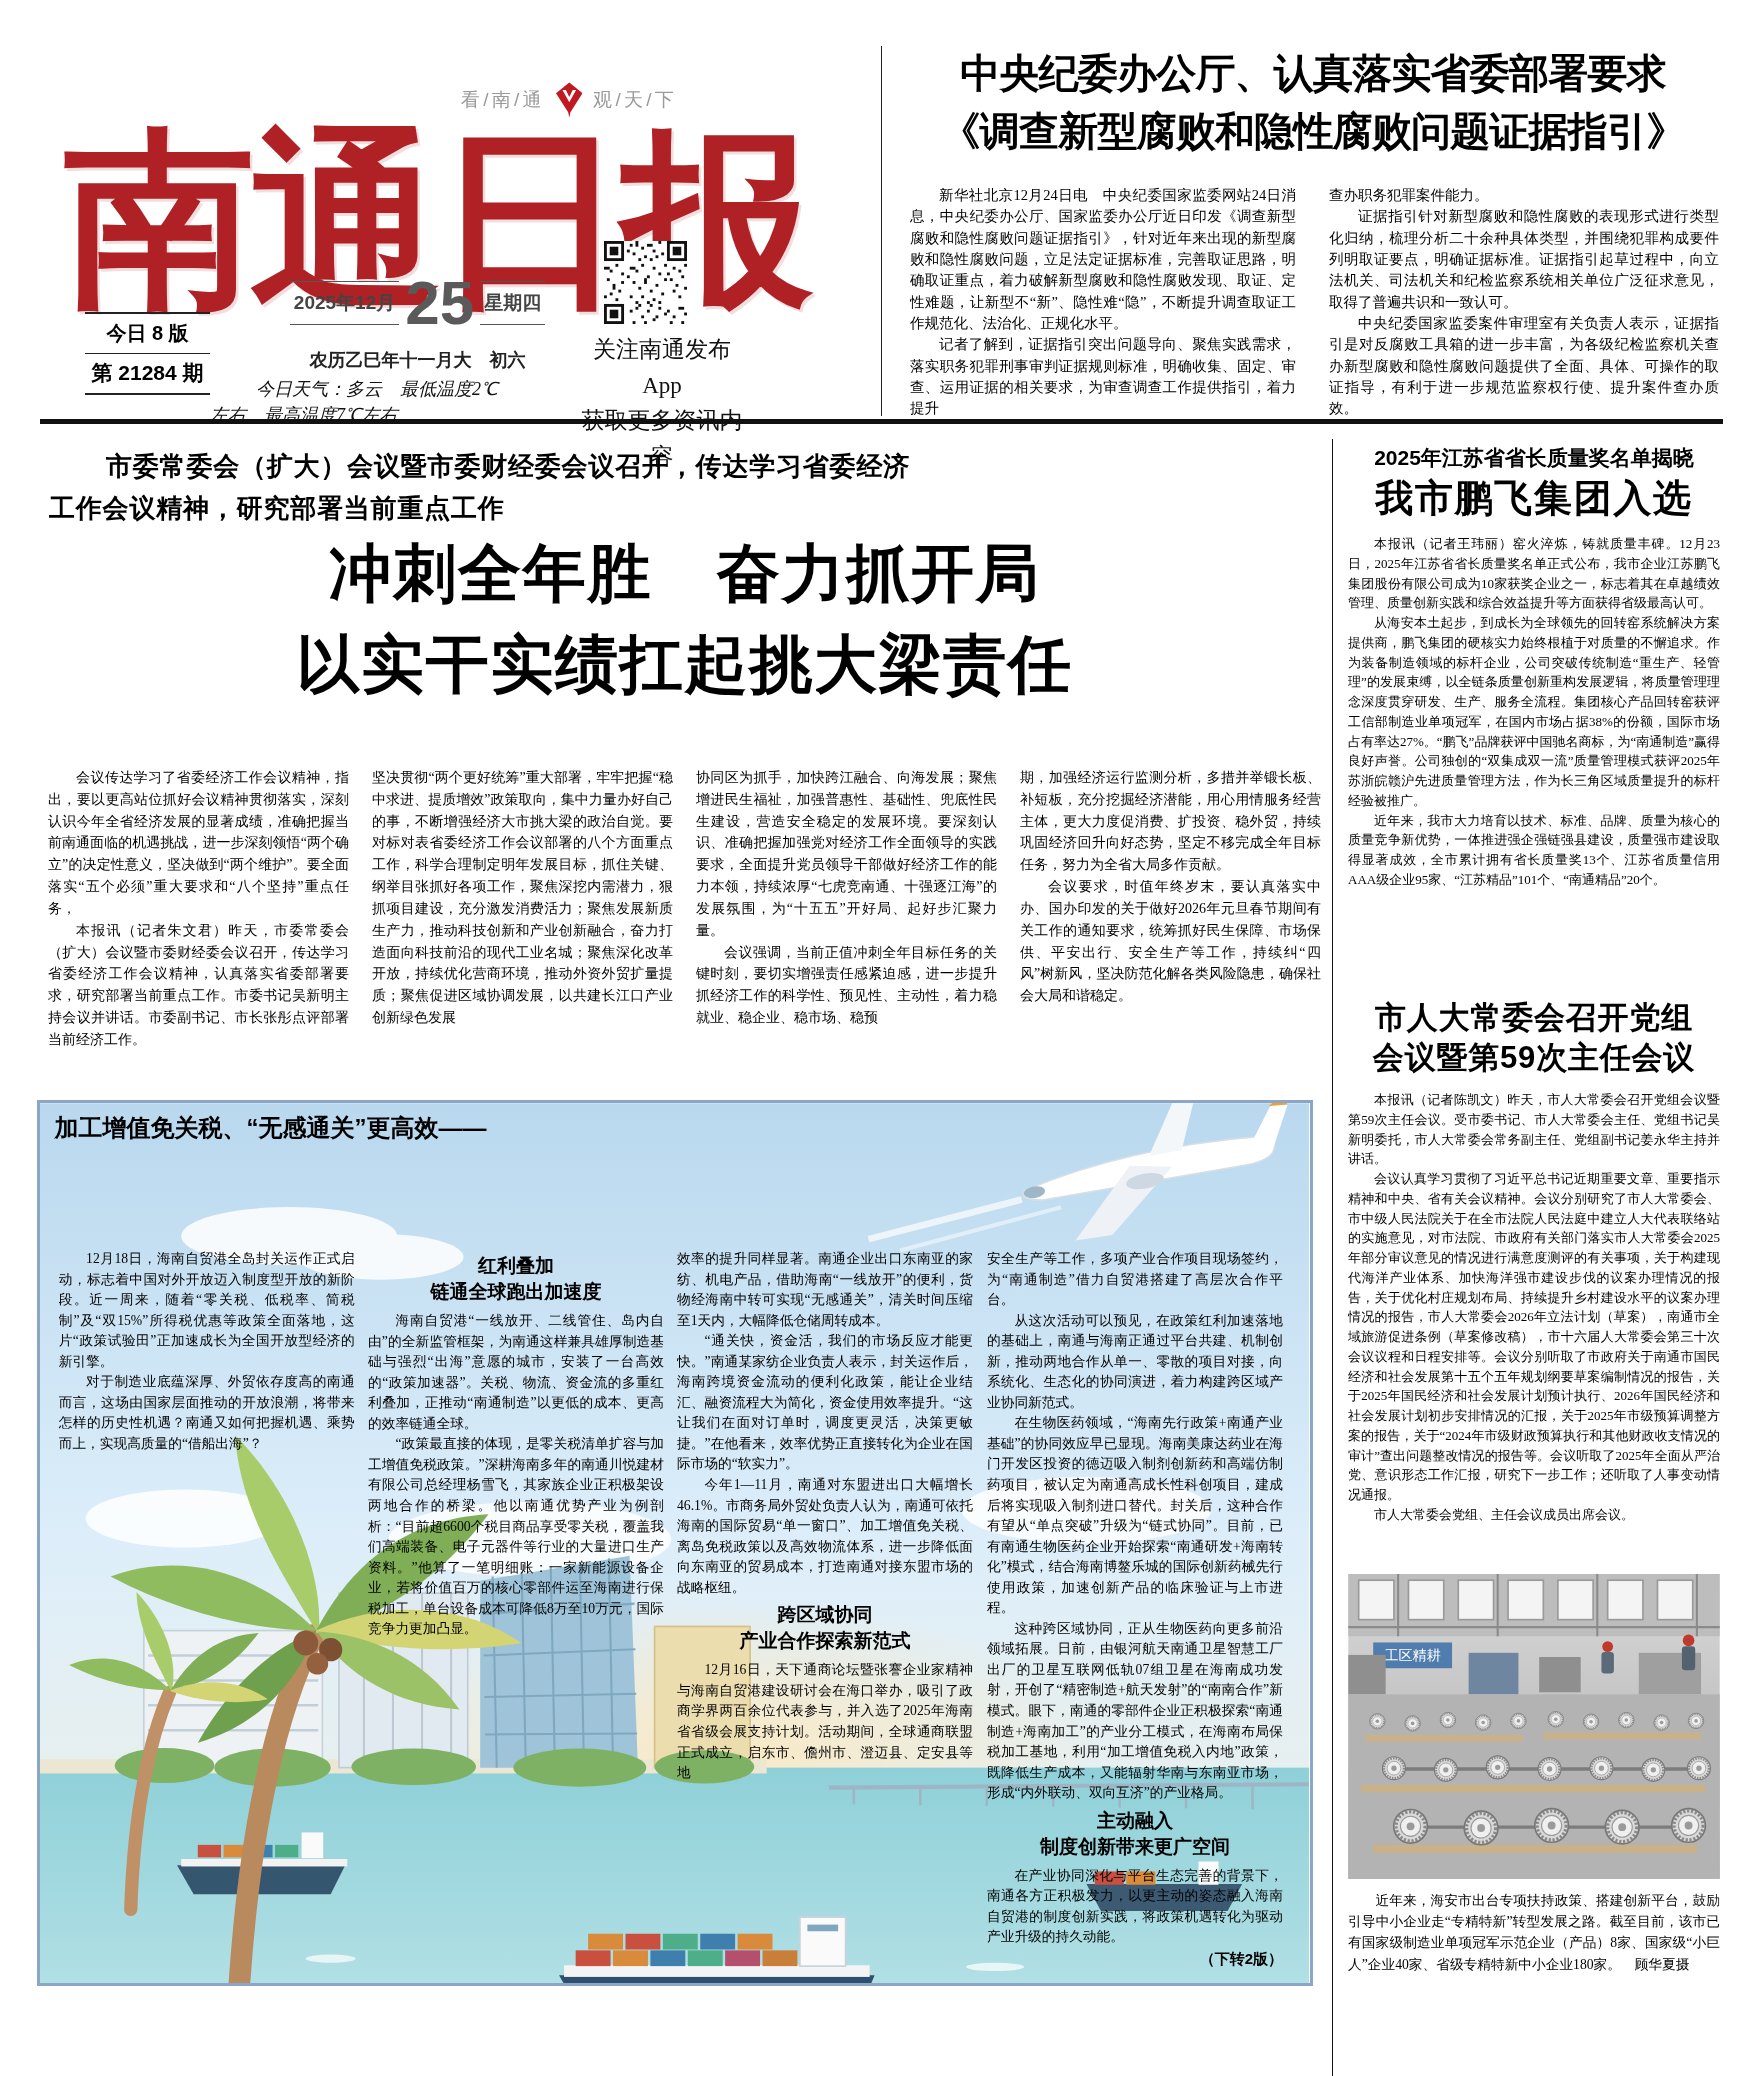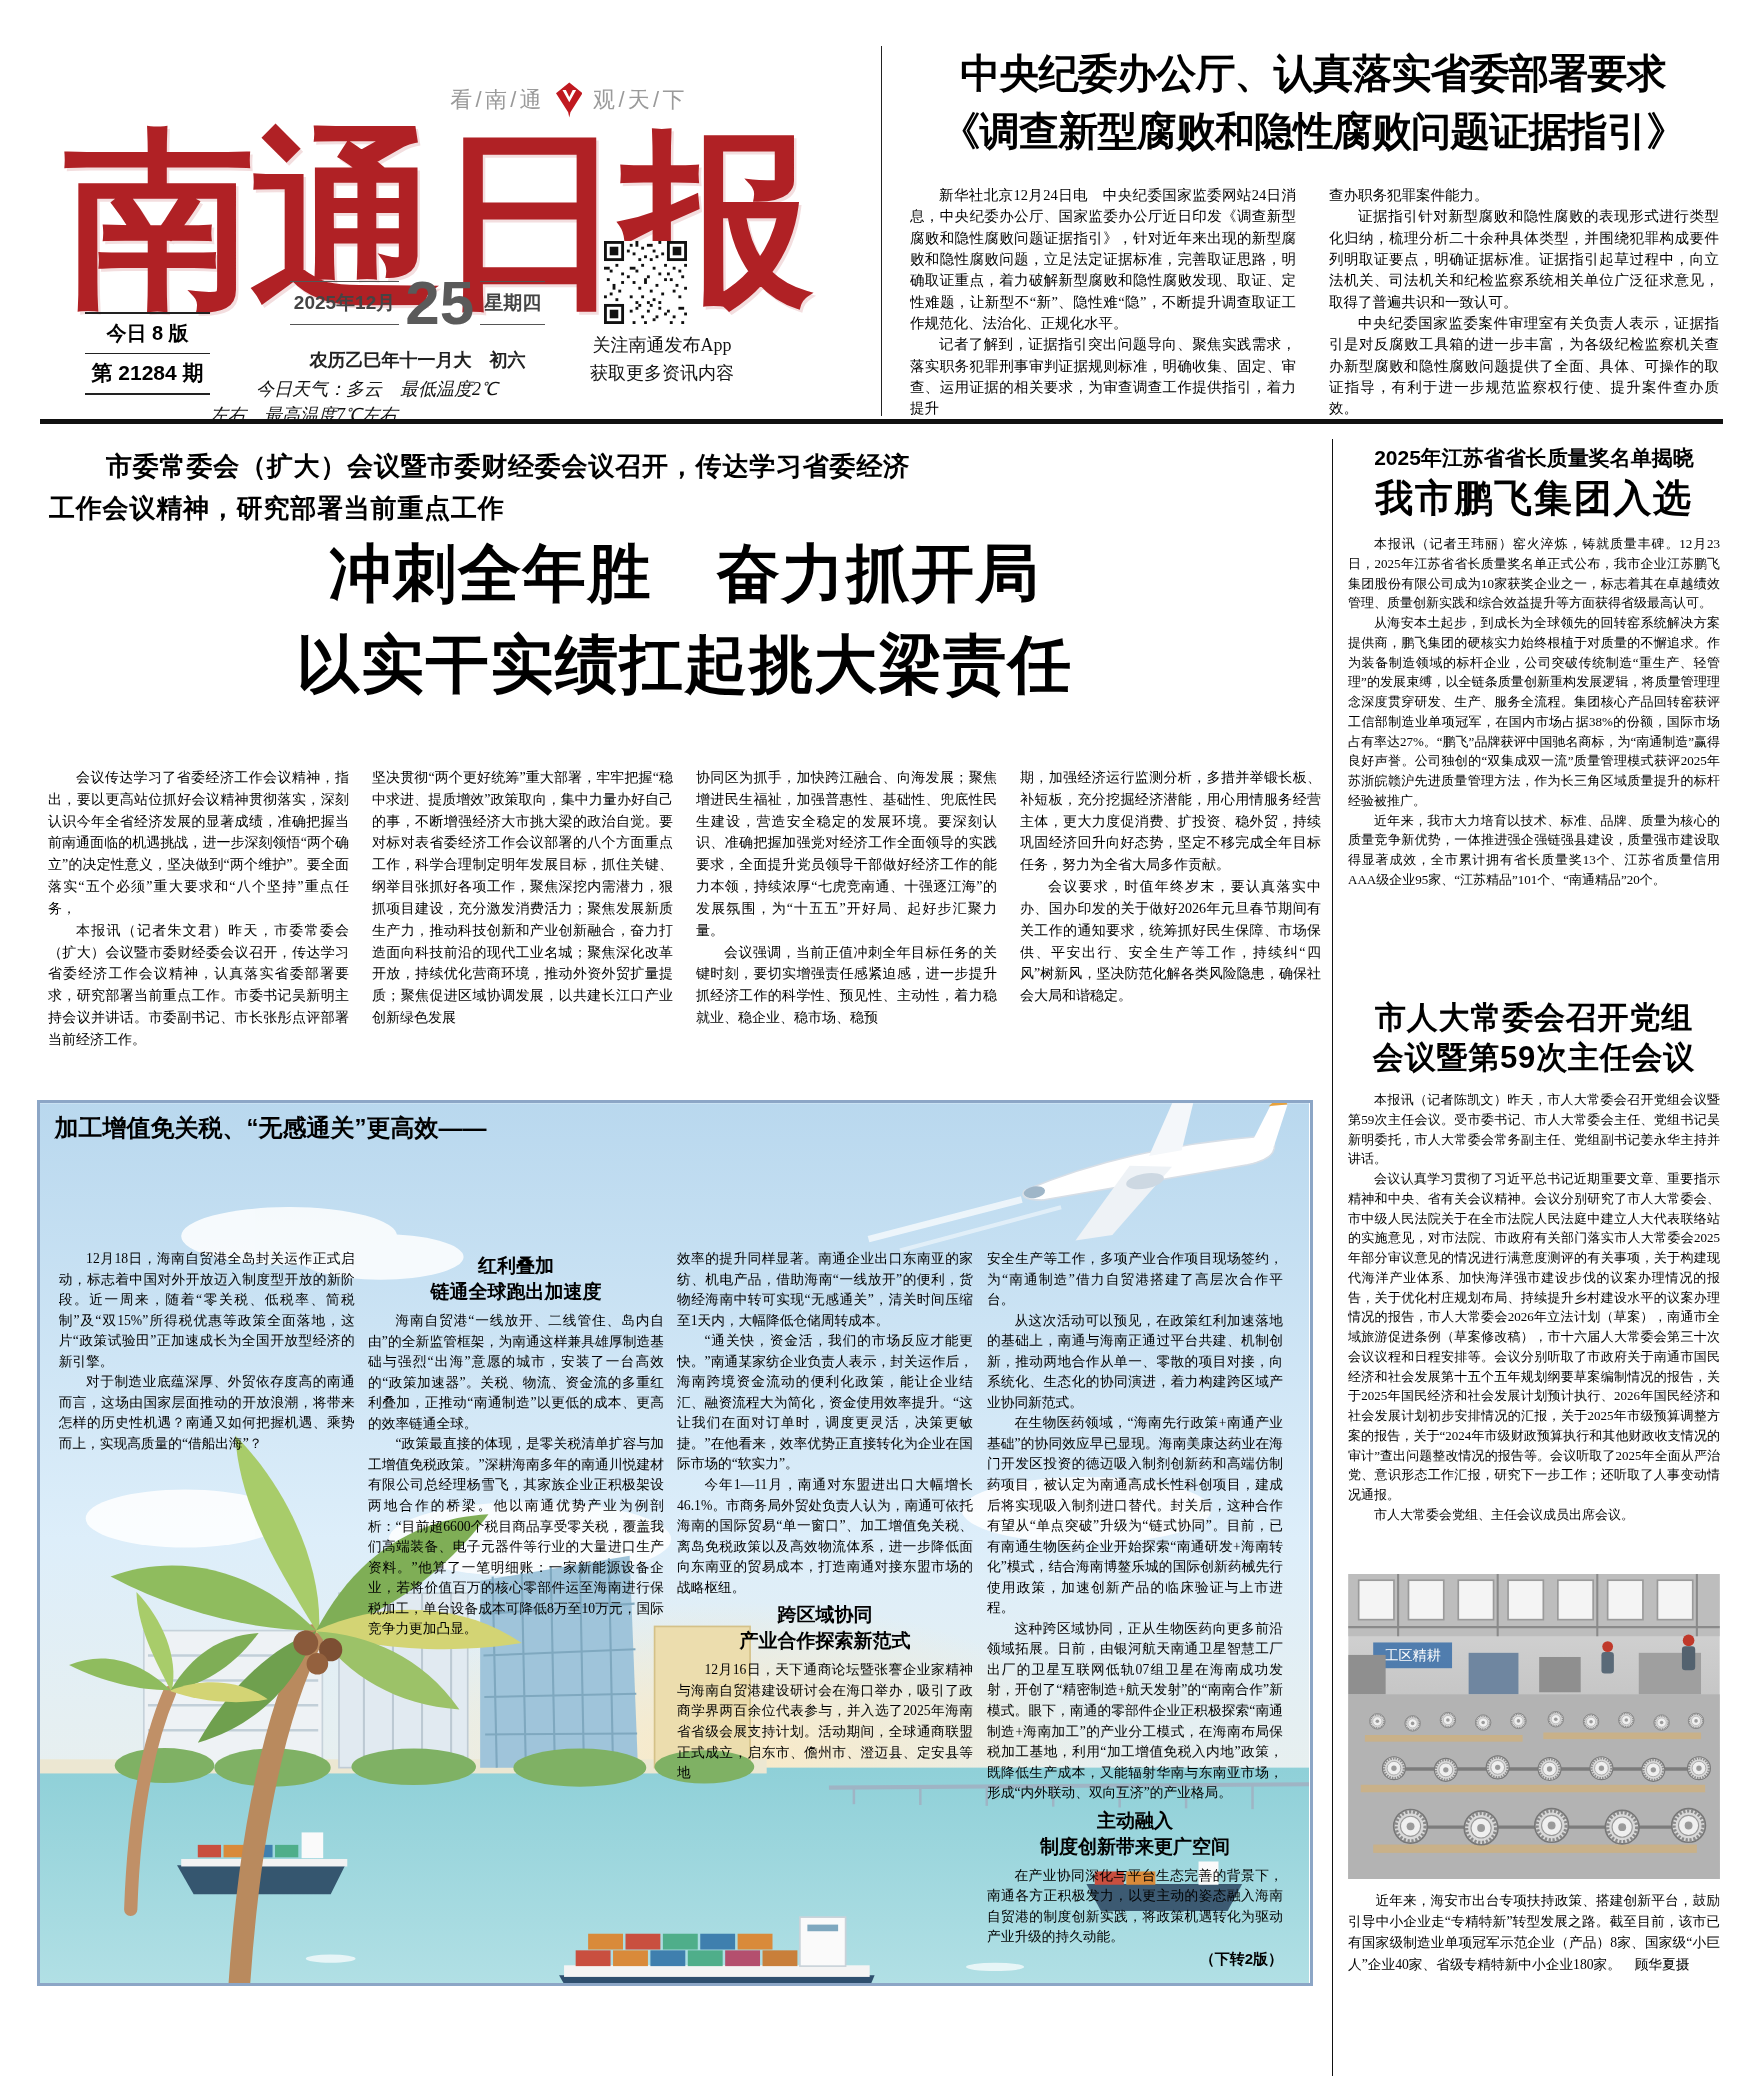--- a/index.html
+++ b/index.html
@@ -2,40 +2,40 @@
 <html style="font-size:6.6px"><head>
 <meta charset="utf-8">
 <style>
   html,body{margin:0;padding:0;background:#e8e8e8;}
   .page{position:relative;width:1763px;height:2537px;background:#ffffff;overflow:hidden;
         font-family:"Liberation Serif",serif;color:#000;}
   .abs{position:absolute;}
   .sans{font-family:"Liberation Sans",sans-serif;}
 
   
-  .tagline{left:320px;top:82px;width:498px;font-size:22px;color:#9a9a9a;
+  .tagline{left:320px;top:82px;width:498px;font-size:19px;color:#9a9a9a;
            letter-spacing:3.3px;display:flex;align-items:center;justify-content:center;gap:10.8px;}
   .vlogo{width:26.6px;height:36px;flex:0 0 auto;}
   .mast-title{left:62px;top:93px;width:748px;text-align:center;font-size:191px;line-height:1.35;
               font-weight:bold;color:#b02125;letter-spacing:-5px;font-family:"Liberation Serif",serif;
               text-shadow:2.5px 2.5px 0 rgba(176,33,37,.15);}
   .edbox{left:85px;top:312px;width:125px;border-top:2.1px solid #222;border-bottom:2.1px solid #222;}
   .edbox .l1{font-size:20px;font-weight:bold;text-align:center;padding:5.8px 0;border-bottom:1.7px solid #222;
              font-family:"Liberation Sans",sans-serif;}
   .edbox .l2{font-size:21px;font-weight:bold;text-align:center;padding:5.8px 0;font-family:"Liberation Sans",sans-serif;}
   .dateblock{left:239px;top:272px;width:357px;display:flex;align-items:center;justify-content:center;}
   .dside{border-top:1.7px solid #555;border-bottom:1.7px solid #555;padding:8.3px 4.2px;font-size:19px;color:#444;
          font-family:"Liberation Sans",sans-serif;font-weight:bold;}
   .dbig{font-size:62px;font-weight:bold;color:#5a5a5a;margin:0 5.8px;font-family:"Liberation Sans",sans-serif;line-height:1;}
   .lunar{left:239px;top:348px;width:357px;text-align:center;font-size:18px;font-weight:bold;color:#222;
          font-family:"Liberation Sans",sans-serif;}
   .weather{left:210px;top:376px;width:407px;font-size:18px;font-style:italic;color:#111;line-height:1.45;}
   .weather .w1{text-indent:46px;display:block;}
   .mastqr{left:604px;top:241px;width:83px;height:83px;color:#111;}
-  .qrcap{left:575px;top:332px;width:174px;text-align:center;font-size:18px;line-height:1.55;color:#111;}
+  .qrcap{left:575px;top:332px;width:174px;text-align:center;font-size:23px;line-height:1.55;color:#111;}
 
   .vdiv-top{left:881px;top:46px;width:1.2px;height:370px;background:#222;}
   .mastrule{left:40px;top:419px;width:1683px;height:5px;background:#111;}
 
   
   .ts-h{left:905px;width:816px;text-align:center;font-weight:bold;font-family:"Liberation Sans",sans-serif;
         font-size:40px;line-height:1.1;letter-spacing:-0.8px;}
   .col{position:absolute;overflow:hidden;text-align:justify;}
   .col p{margin:0;text-indent:2em;}
   .col p.cont{text-indent:0;}

